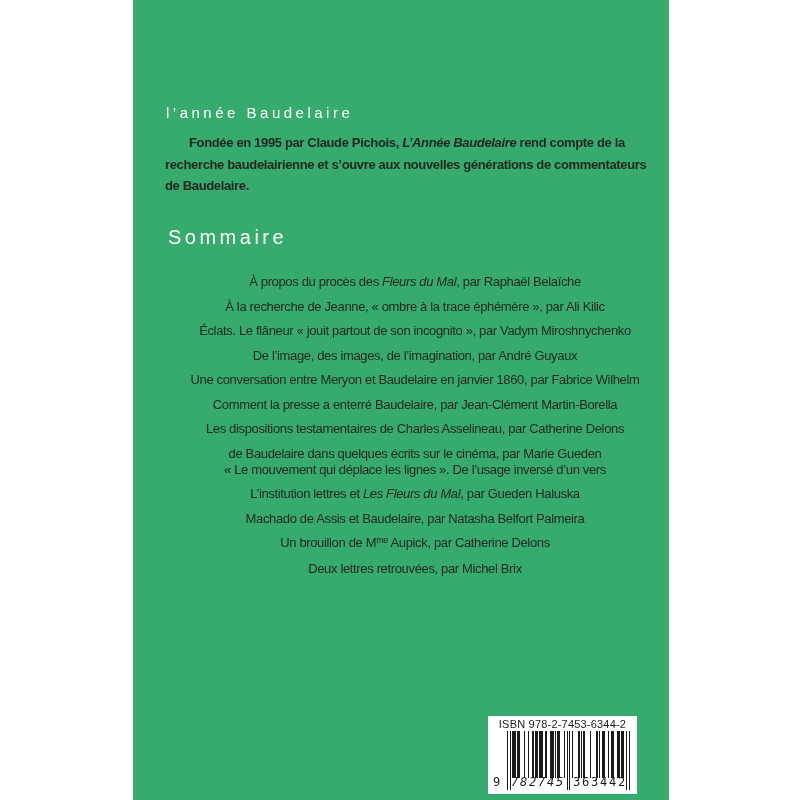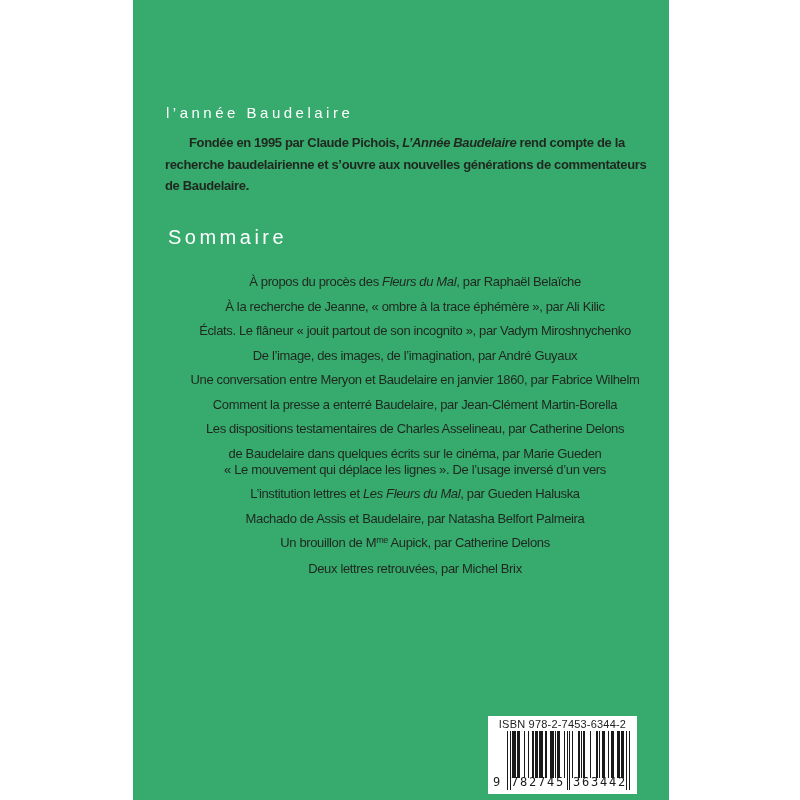--- a/index.html
+++ b/index.html
@@ -27,21 +27,21 @@
   
   .isbn-box{position:absolute;left:355px;top:692px;width:149px;height:78px;
          background:#ffffff;margin-top:24px;}
   .isbn-label{position:absolute;left:0;top:2px;width:100%;text-align:center;
          font-size:11px;letter-spacing:0.2px;color:#222;white-space:nowrap;}
   .bars{position:absolute;left:19px;top:15px;width:123px;height:59px;}
   .bars rect{fill:#1a1a1a;}
   .bc-digit{position:absolute;color:#1a1a1a;
          font-family:"DejaVu Sans Mono",monospace;font-size:12px;}
   .bc-first{left:5px;top:59px;}
-  .bc-left{left:23px;top:59px;letter-spacing:1.8px;}
+  .bc-left{left:23px;top:59px;letter-spacing:1.8px;font-style:italic;}
   .bc-right{left:85px;top:59px;letter-spacing:1.8px;}
 </style>
 </head>
 <body>
 
 <div class="page">
   <div class="cover">
 
     <div class="journal-title">l’année Baudelaire</div>
 

